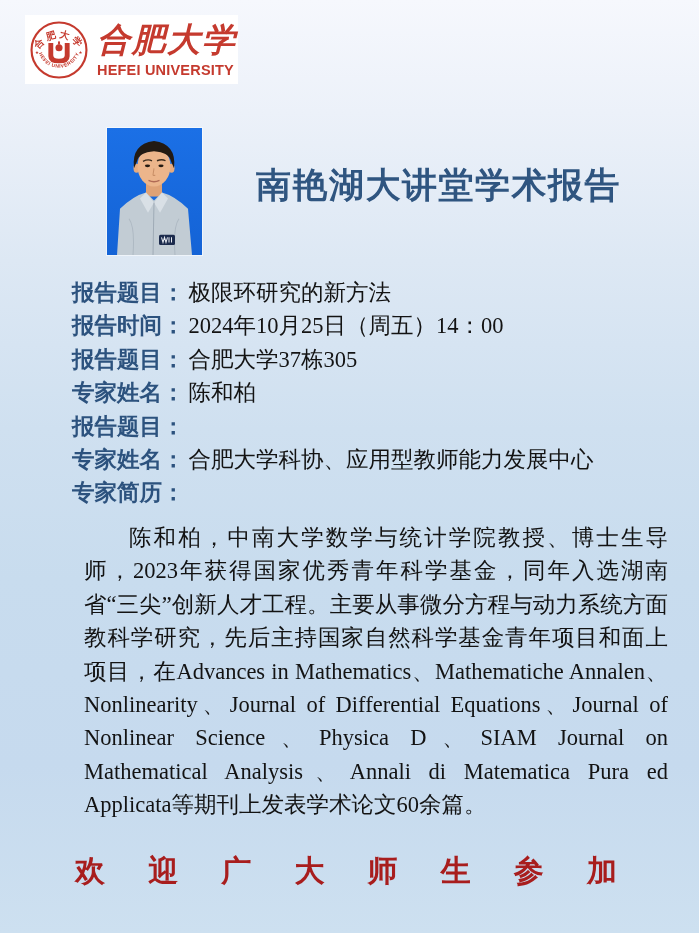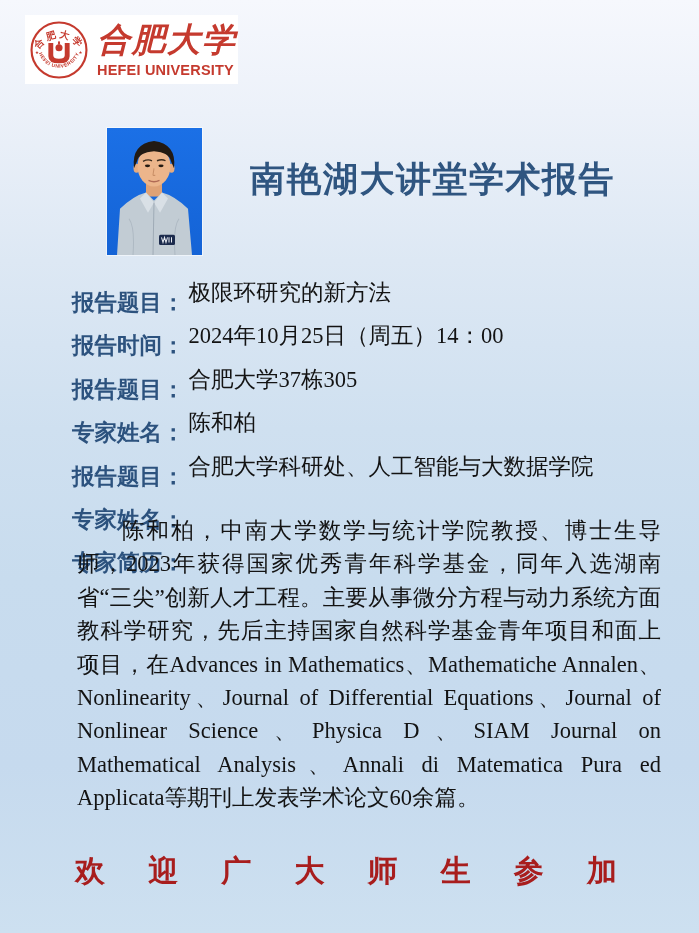--- a/index.html
+++ b/index.html
@@ -33,34 +33,34 @@
 
   
   .photo{
     position:absolute;left:107px;top:128px;width:95px;height:127px;
     box-shadow:0 0 0 1px rgba(255,255,255,.5);
   }
   .photo svg{display:block;width:100%;height:100%;}
 
   
   .title{
-    position:absolute;left:250px;top:156px;margin:0;
+    position:absolute;left:250px;top:156px;margin:6px;
     font-size:35px;font-weight:bold;color:#2f5580;
     letter-spacing:1.5px;white-space:nowrap;
   }
 
   
   .info{position:absolute;left:72px;top:276px;width:588px;}
   .info-row{display:flex;line-height:33.4px;font-size:22.5px;white-space:nowrap;}
-  .info-label{font-weight:bold;color:#2c527e;flex:0 0 auto;margin-top:10px;}
+  .info-label{font-weight:bold;color:#2c527e;flex:0 0 auto;}
   .info-value{color:#131313;margin-left:4px;}
 
   
   .bio{
-    position:absolute;left:68px;top:505px;width:584px;margin:9px;
+    position:absolute;left:68px;top:505px;width:584px;margin:16px;
     font-size:22.5px;line-height:33.4px;color:#131313;
     text-align:justify;text-indent:2em;
   }
 
   
   .welcome{
     position:absolute;left:75px;top:851px;width:542px;
     display:flex;justify-content:space-between;
     font-size:30px;font-weight:bold;color:#a81d1d;
   }
@@ -155,24 +155,24 @@
     <div class="info-row">
       <span class="info-label">报告题目：</span>
       <span class="info-value">合肥大学37栋305</span>
     </div>
     <div class="info-row">
       <span class="info-label">专家姓名：</span>
       <span class="info-value">陈和柏</span>
     </div>
     <div class="info-row">
       <span class="info-label">报告题目：</span>
-      <span class="info-value">合肥大学科研处、人工智能与大数据学院</span>
     </div>
     <div class="info-row">
       <span class="info-label">专家姓名：</span>
+      <span class="info-value">合肥大学科协、应用型教师能力发展中心</span>
     </div>
     <div class="info-row">
       <span class="info-label">专家简历：</span>
       <span class="info-value"></span>
     </div>
   </div>
 
   <p class="bio">陈和柏，中南大学数学与统计学院教授、博士生导师，2023年获得国家优秀青年科学基金，同年入选湖南省“三尖”创新人才工程。主要从事微分方程与动力系统方面教科学研究，先后主持国家自然科学基金青年项目和面上项目，在Advances in Mathematics、Mathematiche Annalen、Nonlinearity、Journal of Differential Equations、Journal of Nonlinear Science、Physica D、SIAM Journal on Mathematical Analysis、Annali di Matematica Pura ed Applicata等期刊上发表学术论文60余篇。</p>
 
   <div class="welcome">

